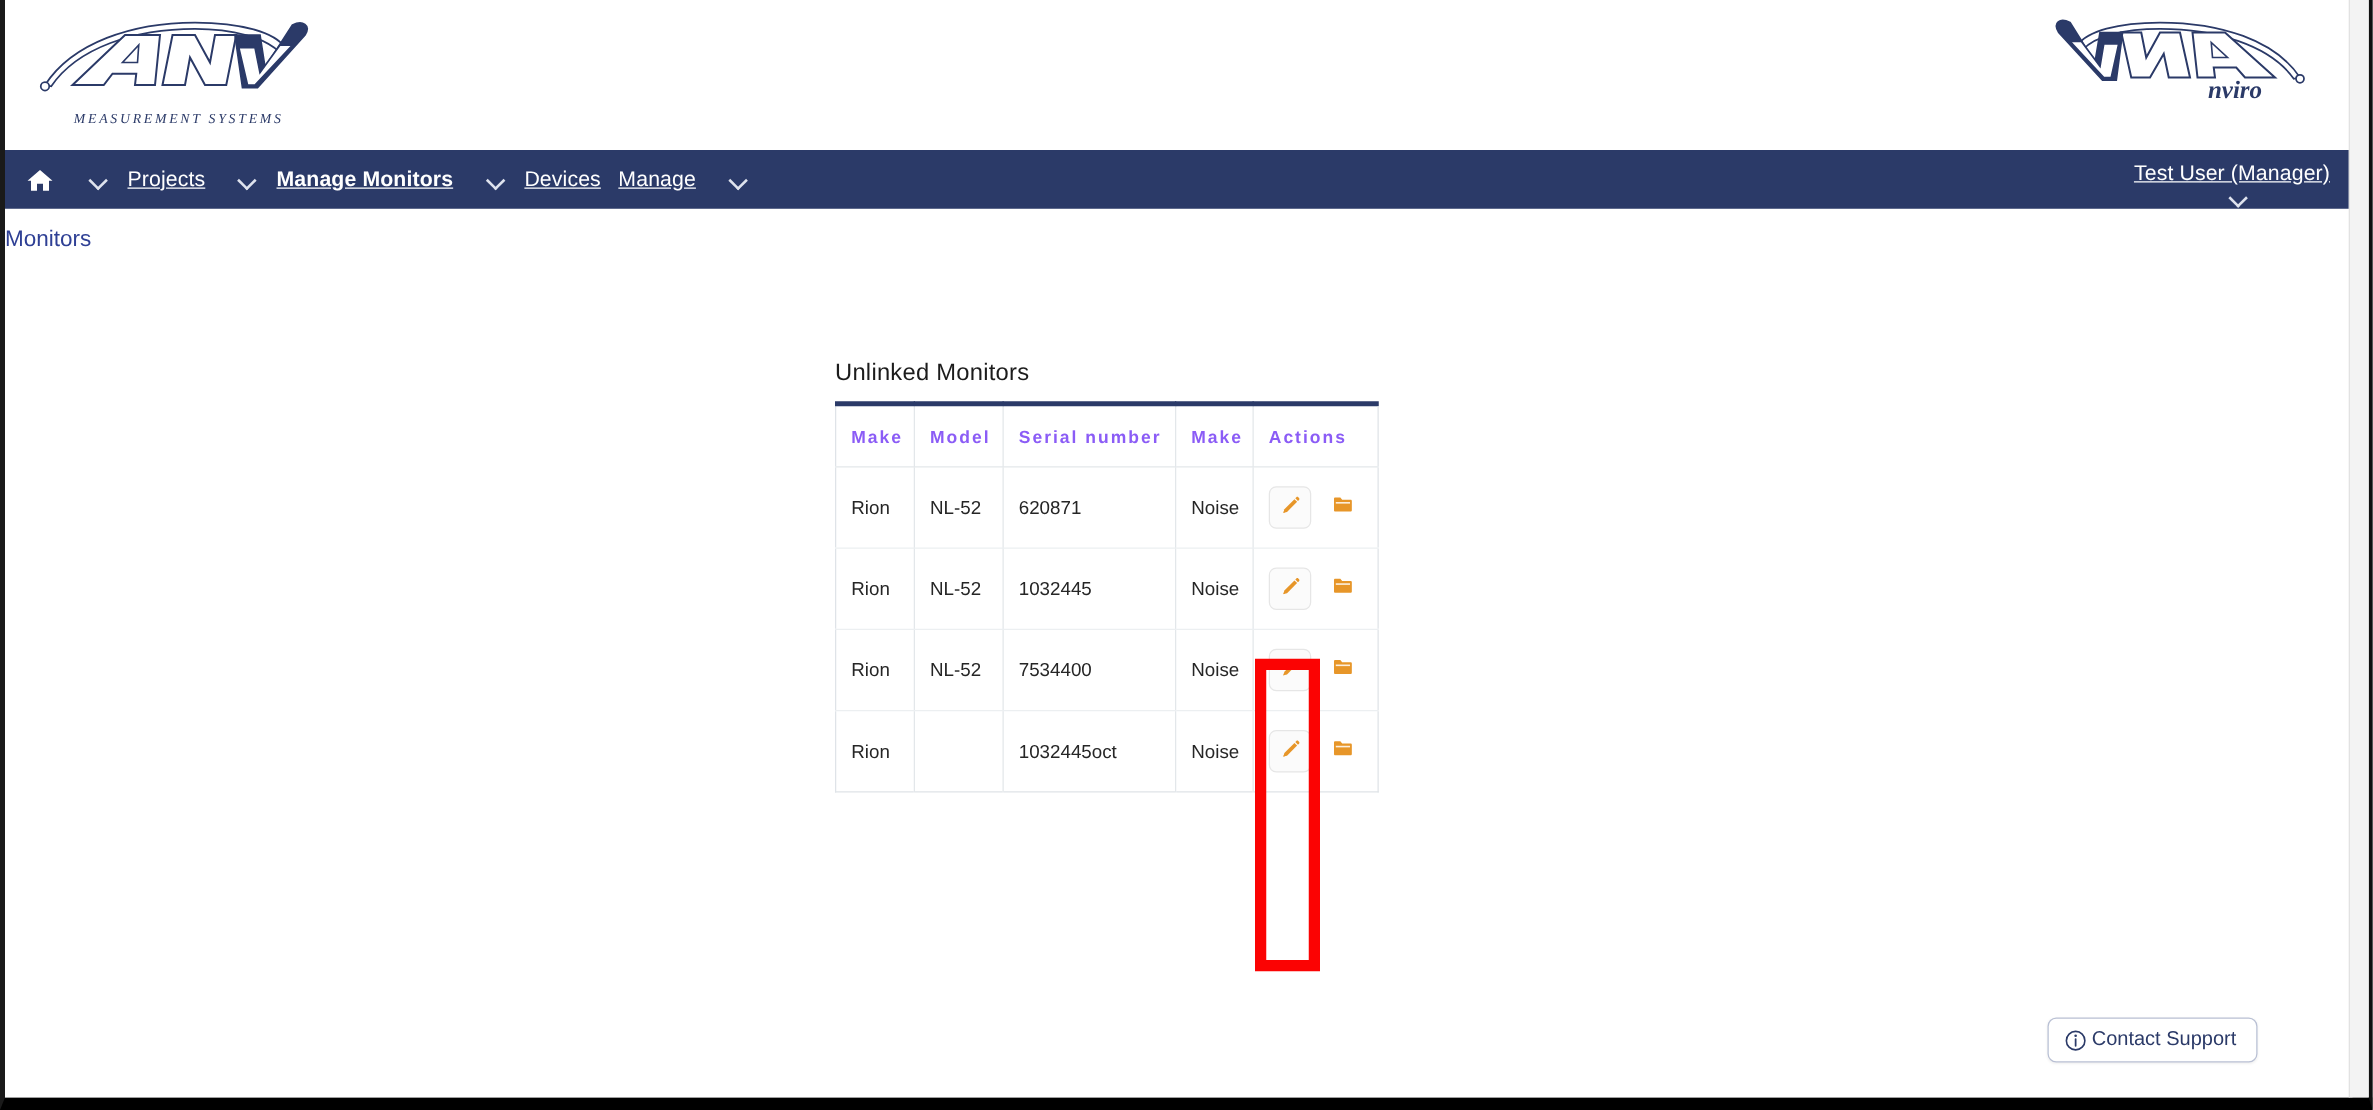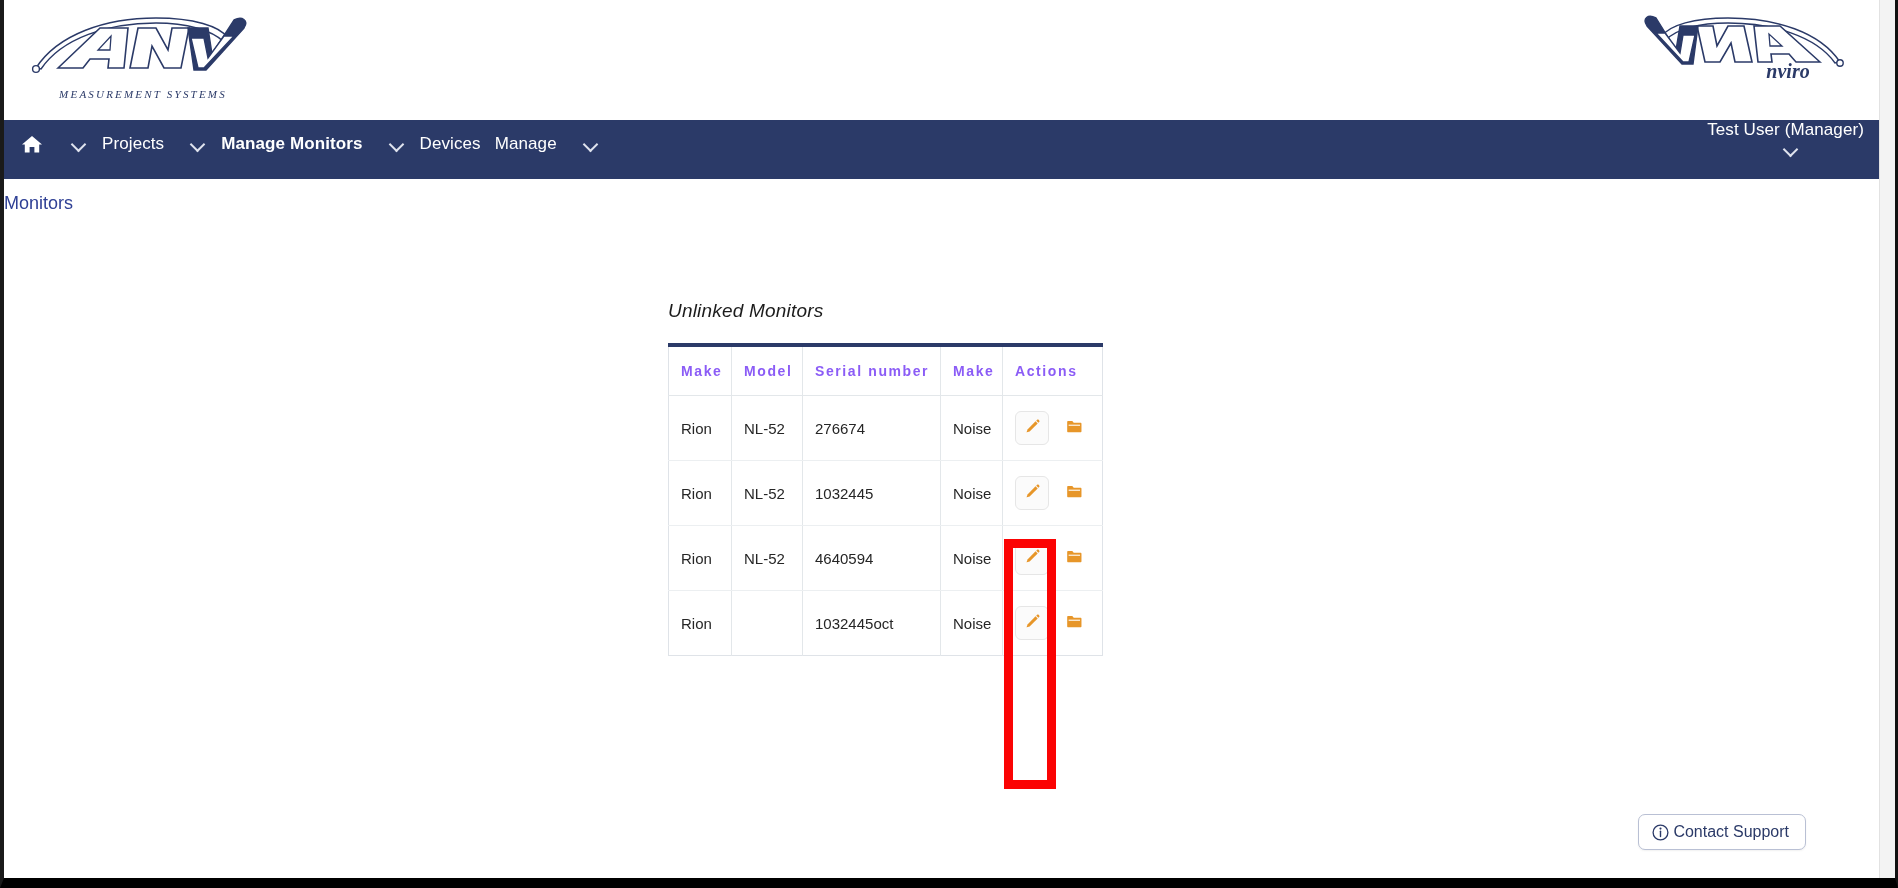--- a/index.html
+++ b/index.html
@@ -81,26 +81,27 @@
     font-size: 11px;
     letter-spacing: 2.2px;
     color: #2b3a68;
     text-align: center;
     font-style: italic;
   }
 
   
   #navbar {
     position: relative;
-    height: 59px;
+    height: 47px;
     background: #2b3a68;
     display: flex;
-    align-items: flex-start;
+    align-items: flex-end;
     padding: 0 0 0 10px;
     color: #ffffff;
+    text-decoration: underline;
   }
   .nav-group {
     display: flex;
     align-items: center;
     height: 47px;
     padding: 0 7px;
     cursor: default;
   }
   .nav-label {
     font-size: 17px;
@@ -160,24 +161,23 @@
 
   #table-block {
     position: absolute;
     left: 664px;
     top: 83px;
     width: 434px;
   }
 
   #table-title {
     font-family: "Liberation Sans", sans-serif;
-    font-style: italic;
     font-size: 19px;
     color: #1c1c1c;
-    margin-bottom: 21px;
+    margin-bottom: 11px;
     letter-spacing: .2px;
   }
 
   table#monitors {
     border-collapse: collapse;
     width: 434px;
     background: #ffffff;
     border-top: 4px solid #2b3a68;
     border-left: 1px solid #dfe3e8;
     border-right: 1px solid #dfe3e8;
@@ -379,21 +379,21 @@
               <th>Model</th>
               <th>Serial number</th>
               <th>Make</th>
               <th>Actions</th>
             </tr>
           </thead>
           <tbody id="monitors-body">
               <tr>
                 <td>Rion</td>
                 <td>NL-52</td>
-                <td>276674</td>
+                <td>620871</td>
                 <td>Noise</td>
                 <td class="actions-cell">
                   <span class="act-wrap">
                     <span class="icon-btn">
                       <span><svg viewBox="0 0 20 20" width="17" height="17">
                           <path d="M3.2 16.8 L4.1 13.4 L13.6 3.9 L16.1 6.4 L6.6 15.9 Z" fill="#e79629"></path>
                           <path d="M14.4 3.1 L15.4 2.1 C15.9 1.6 16.7 1.6 17.2 2.1 L17.9 2.8 C18.4 3.3 18.4 4.1 17.9 4.6 L16.9 5.6 Z" fill="#e79629"></path>
                           <path d="M3.1 16.9 L5.0 16.3 L3.7 15.0 Z" fill="#e79629"></path>
                         </svg></span>
                     </span>
@@ -425,21 +425,21 @@
                           <path d="M1.4 3.2 C1.4 2.5 1.9 2.0 2.6 2.0 L7.4 2.0 L9.1 4.1 L17.0 4.1 C17.7 4.1 18.2 4.6 18.2 5.3 L18.2 14.0 C18.2 14.7 17.7 15.2 17.0 15.2 L2.6 15.2 C1.9 15.2 1.4 14.7 1.4 14.0 Z" fill="#e79629"></path>
                           <rect x="3.1" y="6.2" width="13.4" height="1.5" fill="#ffffff" opacity="0.85"></rect>
                         </svg></span>
                     </span>
                   </span>
                 </td>
               </tr>
               <tr>
                 <td>Rion</td>
                 <td>NL-52</td>
-                <td>4640594</td>
+                <td>7534400</td>
                 <td>Noise</td>
                 <td class="actions-cell">
                   <span class="act-wrap">
                     <span class="icon-btn">
                       <span><svg viewBox="0 0 20 20" width="17" height="17">
                           <path d="M3.2 16.8 L4.1 13.4 L13.6 3.9 L16.1 6.4 L6.6 15.9 Z" fill="#e79629"></path>
                           <path d="M14.4 3.1 L15.4 2.1 C15.9 1.6 16.7 1.6 17.2 2.1 L17.9 2.8 C18.4 3.3 18.4 4.1 17.9 4.6 L16.9 5.6 Z" fill="#e79629"></path>
                           <path d="M3.1 16.9 L5.0 16.3 L3.7 15.0 Z" fill="#e79629"></path>
                         </svg></span>
                     </span>

